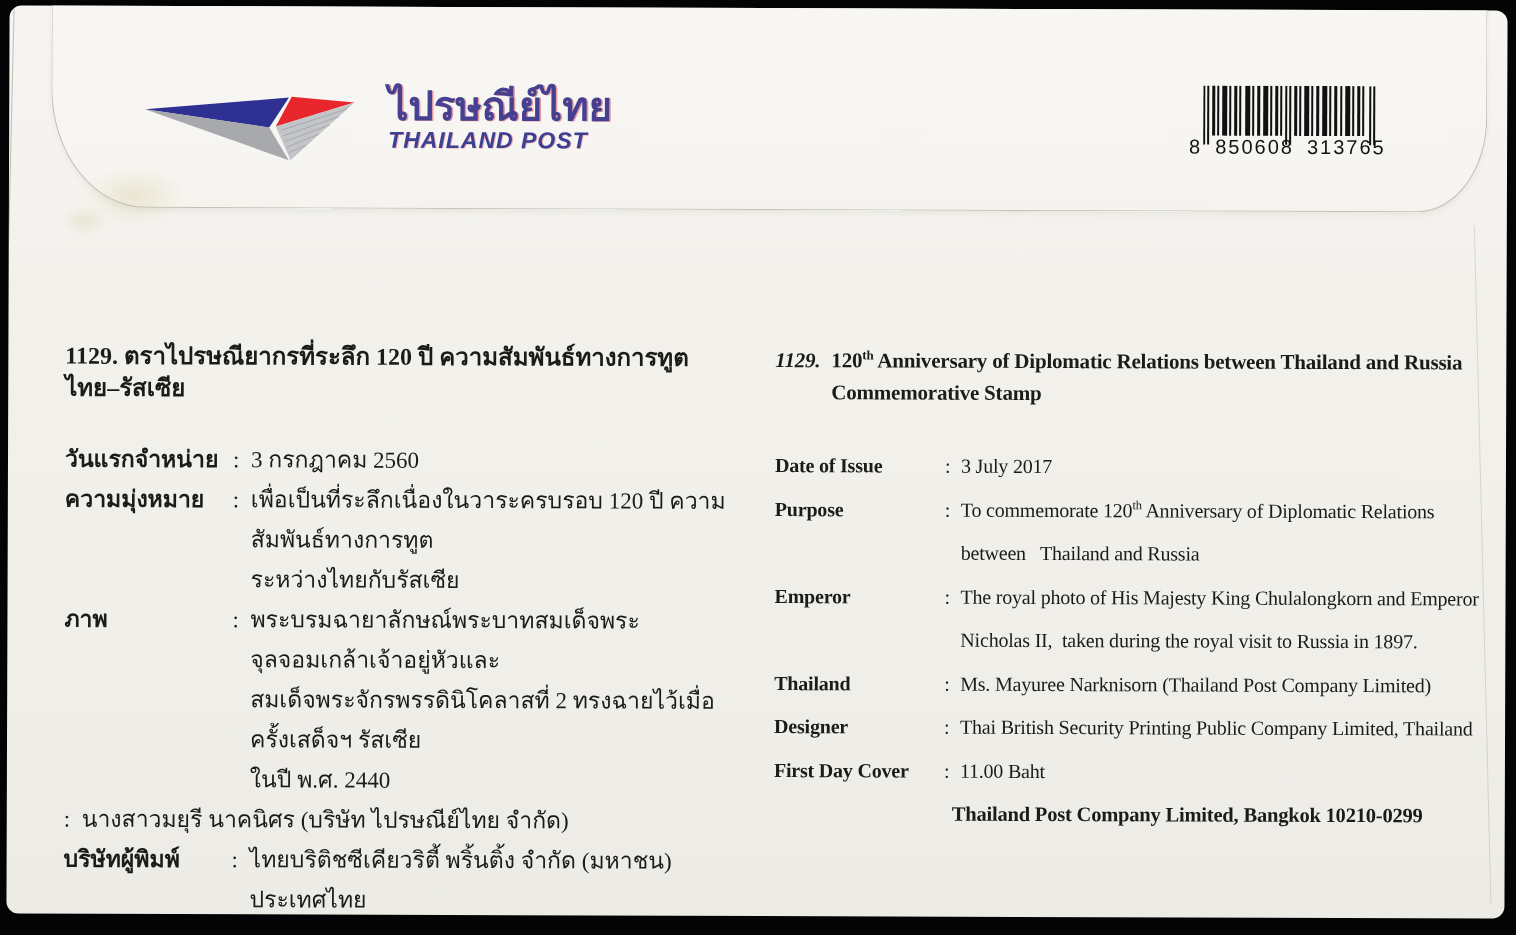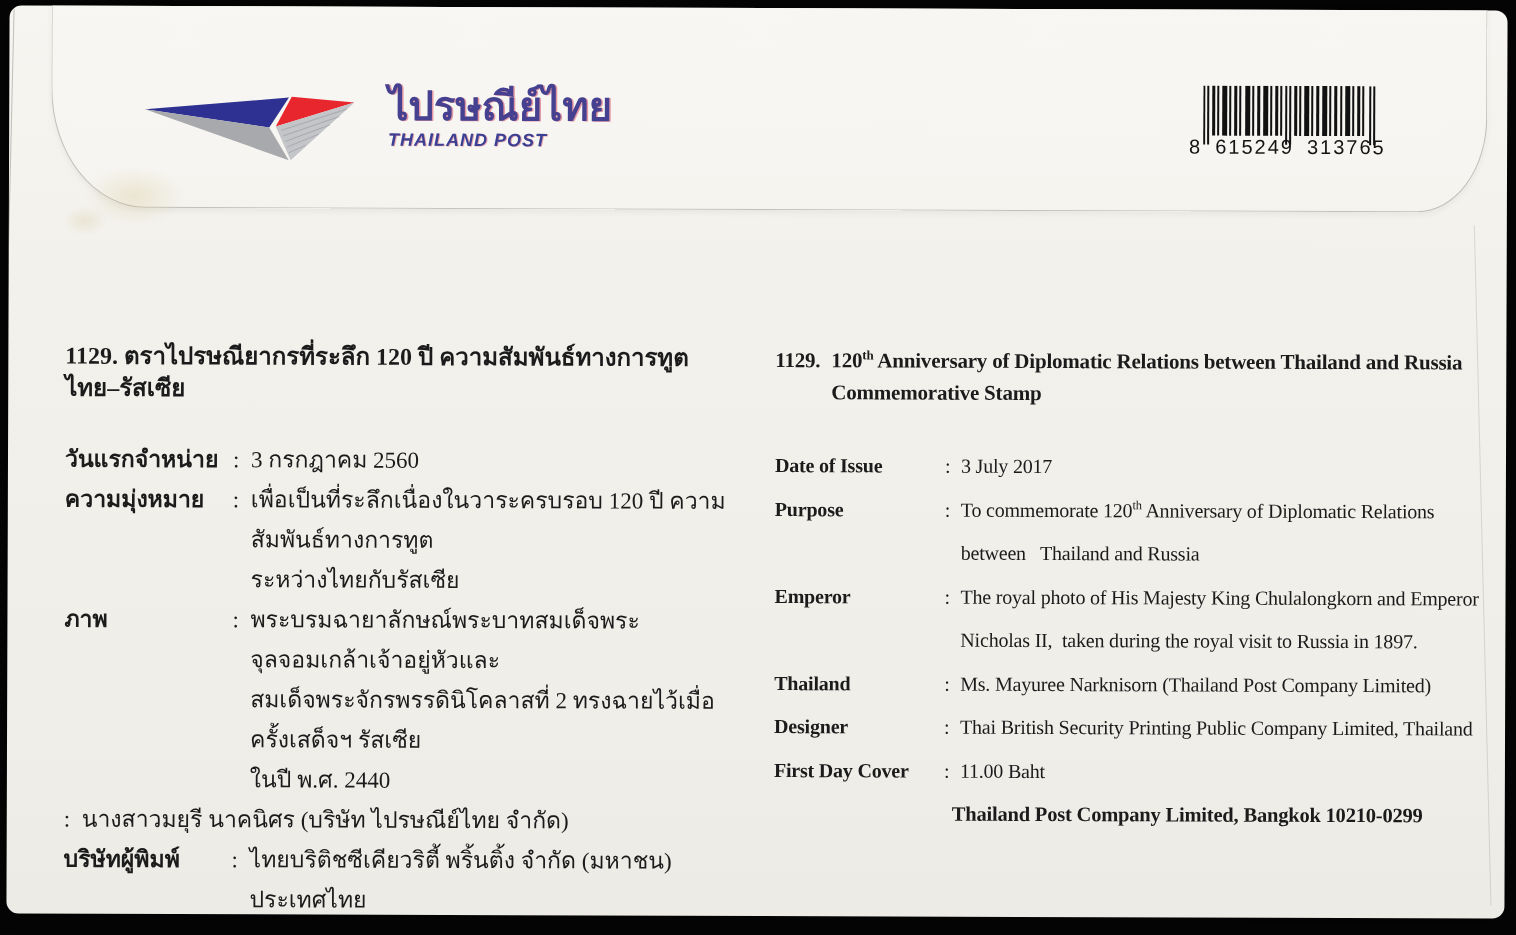--- a/index.html
+++ b/index.html
@@ -42,41 +42,41 @@
   
   .logo { position:absolute; left:132px; top:70px; display:flex; align-items:flex-start; }
   .logo-mark { width:215px; height:92px; }
   .logo-text { margin-left:32px; padding-top:10px; }
   .logo-thai {
     font-size:40px; line-height:40px; font-weight:700; color:#45408f;
     text-shadow:1.5px 0.5px 0 rgba(205,40,70,0.45);
     font-family:"Liberation Serif","DejaVu Serif",serif;
   }
   .logo-en {
-    font-size:18px; line-height:26px; font-style:italic; font-weight:700;
+    font-size:23px; line-height:26px; font-style:italic; font-weight:700;
     letter-spacing:1px; color:#3c4094; text-shadow:1px 0.5px 0 rgba(205,40,70,0.4);
     font-family:"Liberation Sans","DejaVu Sans",sans-serif;
   }
 
   
   .barcode { position:absolute; left:1180px; top:76px; width:200px; }
   .barcode .bars { display:block; margin-left:14px; }
   .barcode .digits {
     display:flex; gap:13px; margin-top:-12px;
     font-family:"Liberation Sans","DejaVu Sans",sans-serif;
     font-size:20px; letter-spacing:2px; color:#141414; background:transparent;
   }
 
   
   .thai-col  { position:absolute; left:57px;  top:334px; width:675px;  font-size:23px; }
   .eng-col   { position:absolute; left:767px; top:336px; width:730px;  font-size:20px; letter-spacing:-0.2px; }
 
   .thai-heading { font-weight:700; font-size:24px; line-height:32px; white-space:pre-wrap; }
   .eng-heading  { font-weight:700; font-size:21px; line-height:32px; display:flex; }
-  .eng-heading .h-num { width:56px; flex:0 0 56px; }
+  .eng-heading .h-num { width:56px; flex:0 0 56px;font-style:italic; }
   .eng-heading .h-body { white-space:pre-wrap; }
   .eng-heading-line2 { font-weight:700; font-size:21px; line-height:32px; margin-left:56px; }
 
   .rows { margin-top:36px; }
   .row { display:flex; }
   .row .lbl { font-weight:700; flex:0 0 168px; }
   .eng-col .row .lbl { flex:0 0 170px; }
   .row .col { flex:0 0 18px; }
   .eng-col .row .col { flex:0 0 16px; }
   .row .val { flex:1 1 auto; }
@@ -149,21 +149,21 @@
           <rect x="142" y="0" width="5" height="50"></rect>
         <rect x="149" y="0" width="2" height="50"></rect>
           <rect x="154" y="0" width="3" height="50"></rect>
         <rect x="159" y="0" width="2" height="50"></rect>
         <rect x="166" y="0" width="2" height="59"></rect>
           <rect x="170" y="0" width="2" height="59"></rect>
       </g>
     </svg>
     <div class="digits">
       <span>8</span>
-      <span>615249</span>
+      <span>850608</span>
       <span>313765</span>
     </div>
   </div>
 
   <div class="thai-col">
     <div class="thai-heading">1129. ตราไปรษณียากรที่ระลึก 120 ปี ความสัมพันธ์ทางการทูตไทย–รัสเซีย</div>
 
     <div class="rows">
       <div class="row">
         <div class="lbl">วันแรกจำหน่าย</div>

